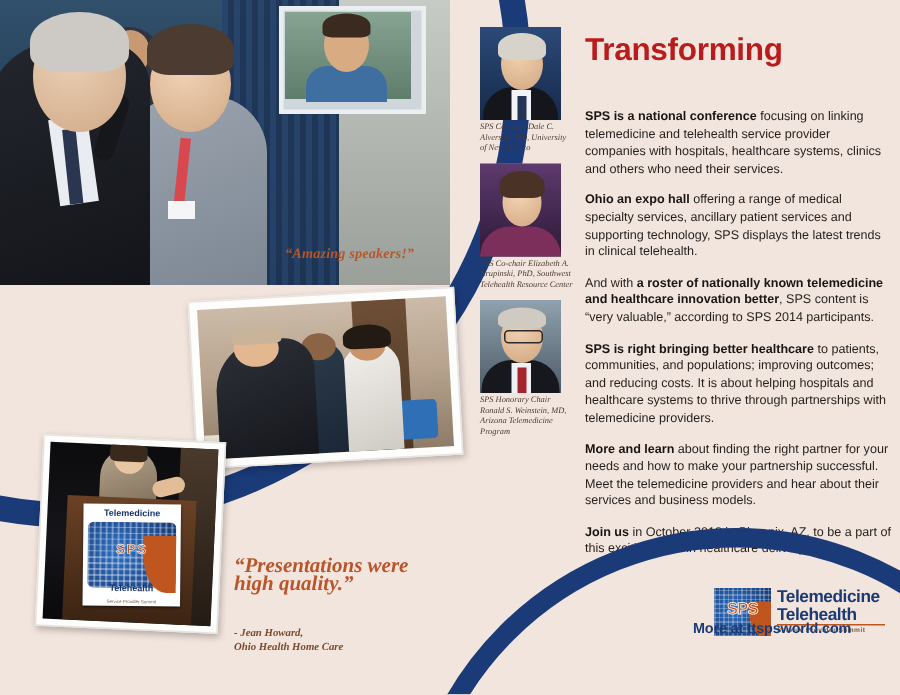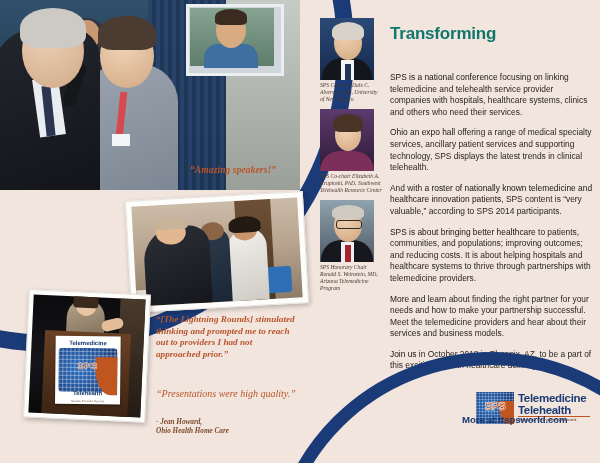--- a/index.html
+++ b/index.html
@@ -131,45 +131,45 @@
   .podium .p-sign .s-t3{position:absolute;left:0;bottom:2%;width:100%;text-align:center;font-size:3px;color:#7a614e;}
 
   
   .q-lightning{
     position:absolute;left:156px;top:314px;width:140px;
     font-family:"Liberation Serif", serif;
     font-style:italic;font-weight:bold;font-size:9.2px;line-height:11.6px;color:#b9552a;
   }
   
   .q-present{
-    position:absolute;left:156px;top:388px;width:140px;
-    font-family:"Liberation Serif", serif;
-    font-style:italic;font-weight:normal;font-size:10px;line-height:11.6px;color:#b9552a;
+    position:absolute;left:156px;top:372px;width:140px;
+    font-family:"Liberation Serif", serif;
+    font-style:italic;font-weight:bold;font-size:14px;line-height:11.6px;color:#b9552a;
   }
   .q-attrib{
     position:absolute;left:156px;top:418px;width:145px;
     font-family:"Liberation Serif", serif;
     font-style:italic;font-weight:bold;font-size:7.2px;line-height:9px;color:#7c4a2c;
   }
 
   
   .right{position:absolute;left:320px;top:0;width:280px;height:463px;}
 
   .headline{
     position:absolute;left:70px;top:22px;width:210px;
-    font-size:17px;line-height:24px;font-weight:bold;color:#0f766e;
+    font-size:21px;line-height:24px;font-weight:bold;color:#b91c1c;
     letter-spacing:-.2px;
   }
 
   .bodycol{position:absolute;left:70px;top:72px;width:205px;}
   .para{
     font-size:8.4px;line-height:11.6px;color:#241f1c;margin:0 0 9px 0;
     font-family:"Liberation Sans", sans-serif;
   }
-  .para b{font-weight:normal;color:#1a1513;}
+  .para b{font-weight:bold;color:#1a1513;}
 
   
   .shots{position:absolute;left:0;top:18px;width:66px;}
   .shot{position:relative;width:54px;margin-bottom:4px;}
   .shot .img{
     position:relative;width:54px;height:62px;overflow:hidden;
     background:linear-gradient(180deg,#6d7d8c,#3f4c59);
   }
   .shot .cap{
     font-family:"Liberation Serif", serif;
@@ -284,21 +284,20 @@
           <div class="s-globe"></div>
           <div class="s-orange"></div>
           <div class="s-t1">Telemedicine</div>
           <div class="s-sps">SPS</div>
           <div class="s-t2">Telehealth</div>
           <div class="s-t3">Service Provider Summit</div>
         </div>
       </div>
     </div>
 
-    <div class="q-lightning">“[The Lightning Rounds] stimulated thinking and prompted me to reach out to providers I had not approached prior.”</div>
 
     <div class="q-present">“Presentations were high quality.”</div>
 
     <div class="q-attrib" style="white-space:pre-line;">- Jean Howard,
 Ohio Health Home Care</div>
   </div>
 
   <div class="right">
 
     <div class="headline">
@@ -344,24 +343,24 @@
     </div>
 
     <div class="bodycol">
       <p class="para">
         <b>SPS is a national conference</b><span> focusing on linking telemedicine and telehealth service provider companies with hospitals, healthcare  systems, clinics and others who need their services.</span>
       </p>
       <p class="para">
         <b>Ohio an expo hall</b><span> offering a range of medical specialty services, ancillary patient services and supporting technology, SPS displays the latest trends in clinical telehealth.</span>
       </p>
       <p class="para">
-        <span>And with </span><b>a roster of nationally known telemedicine and healthcare innovation patients</b><span>, SPS content is “very valuable,” according to SPS 2014 participants.</span>
-      </p>
-      <p class="para">
-        <b>SPS is about bringing better healthcare</b><span> to patients, communities, and populations; improving outcomes; and reducing costs. It is about helping hospitals and healthcare systems to thrive through partnerships with telemedicine providers.</span>
+        <span>And with </span><b>a roster of nationally known telemedicine and healthcare innovation better</b><span>, SPS content is “very valuable,” according to SPS 2014 participants.</span>
+      </p>
+      <p class="para">
+        <b>SPS is right bringing better healthcare</b><span> to patients, communities, and populations; improving outcomes; and reducing costs. It is about helping hospitals and healthcare systems to thrive through partnerships with telemedicine providers.</span>
       </p>
       <p class="para">
         <b>More and learn</b><span> about finding the right partner for your needs and how to make your partnership successful. Meet the telemedicine providers and hear about their services and business models.</span>
       </p>
       <p class="para">
         <b>Join us</b><span> in October 2018 in Phoenix, AZ, to be a part of this exciting trend in  healthcare delivery!</span>
       </p>
     </div>
   </div>
 

